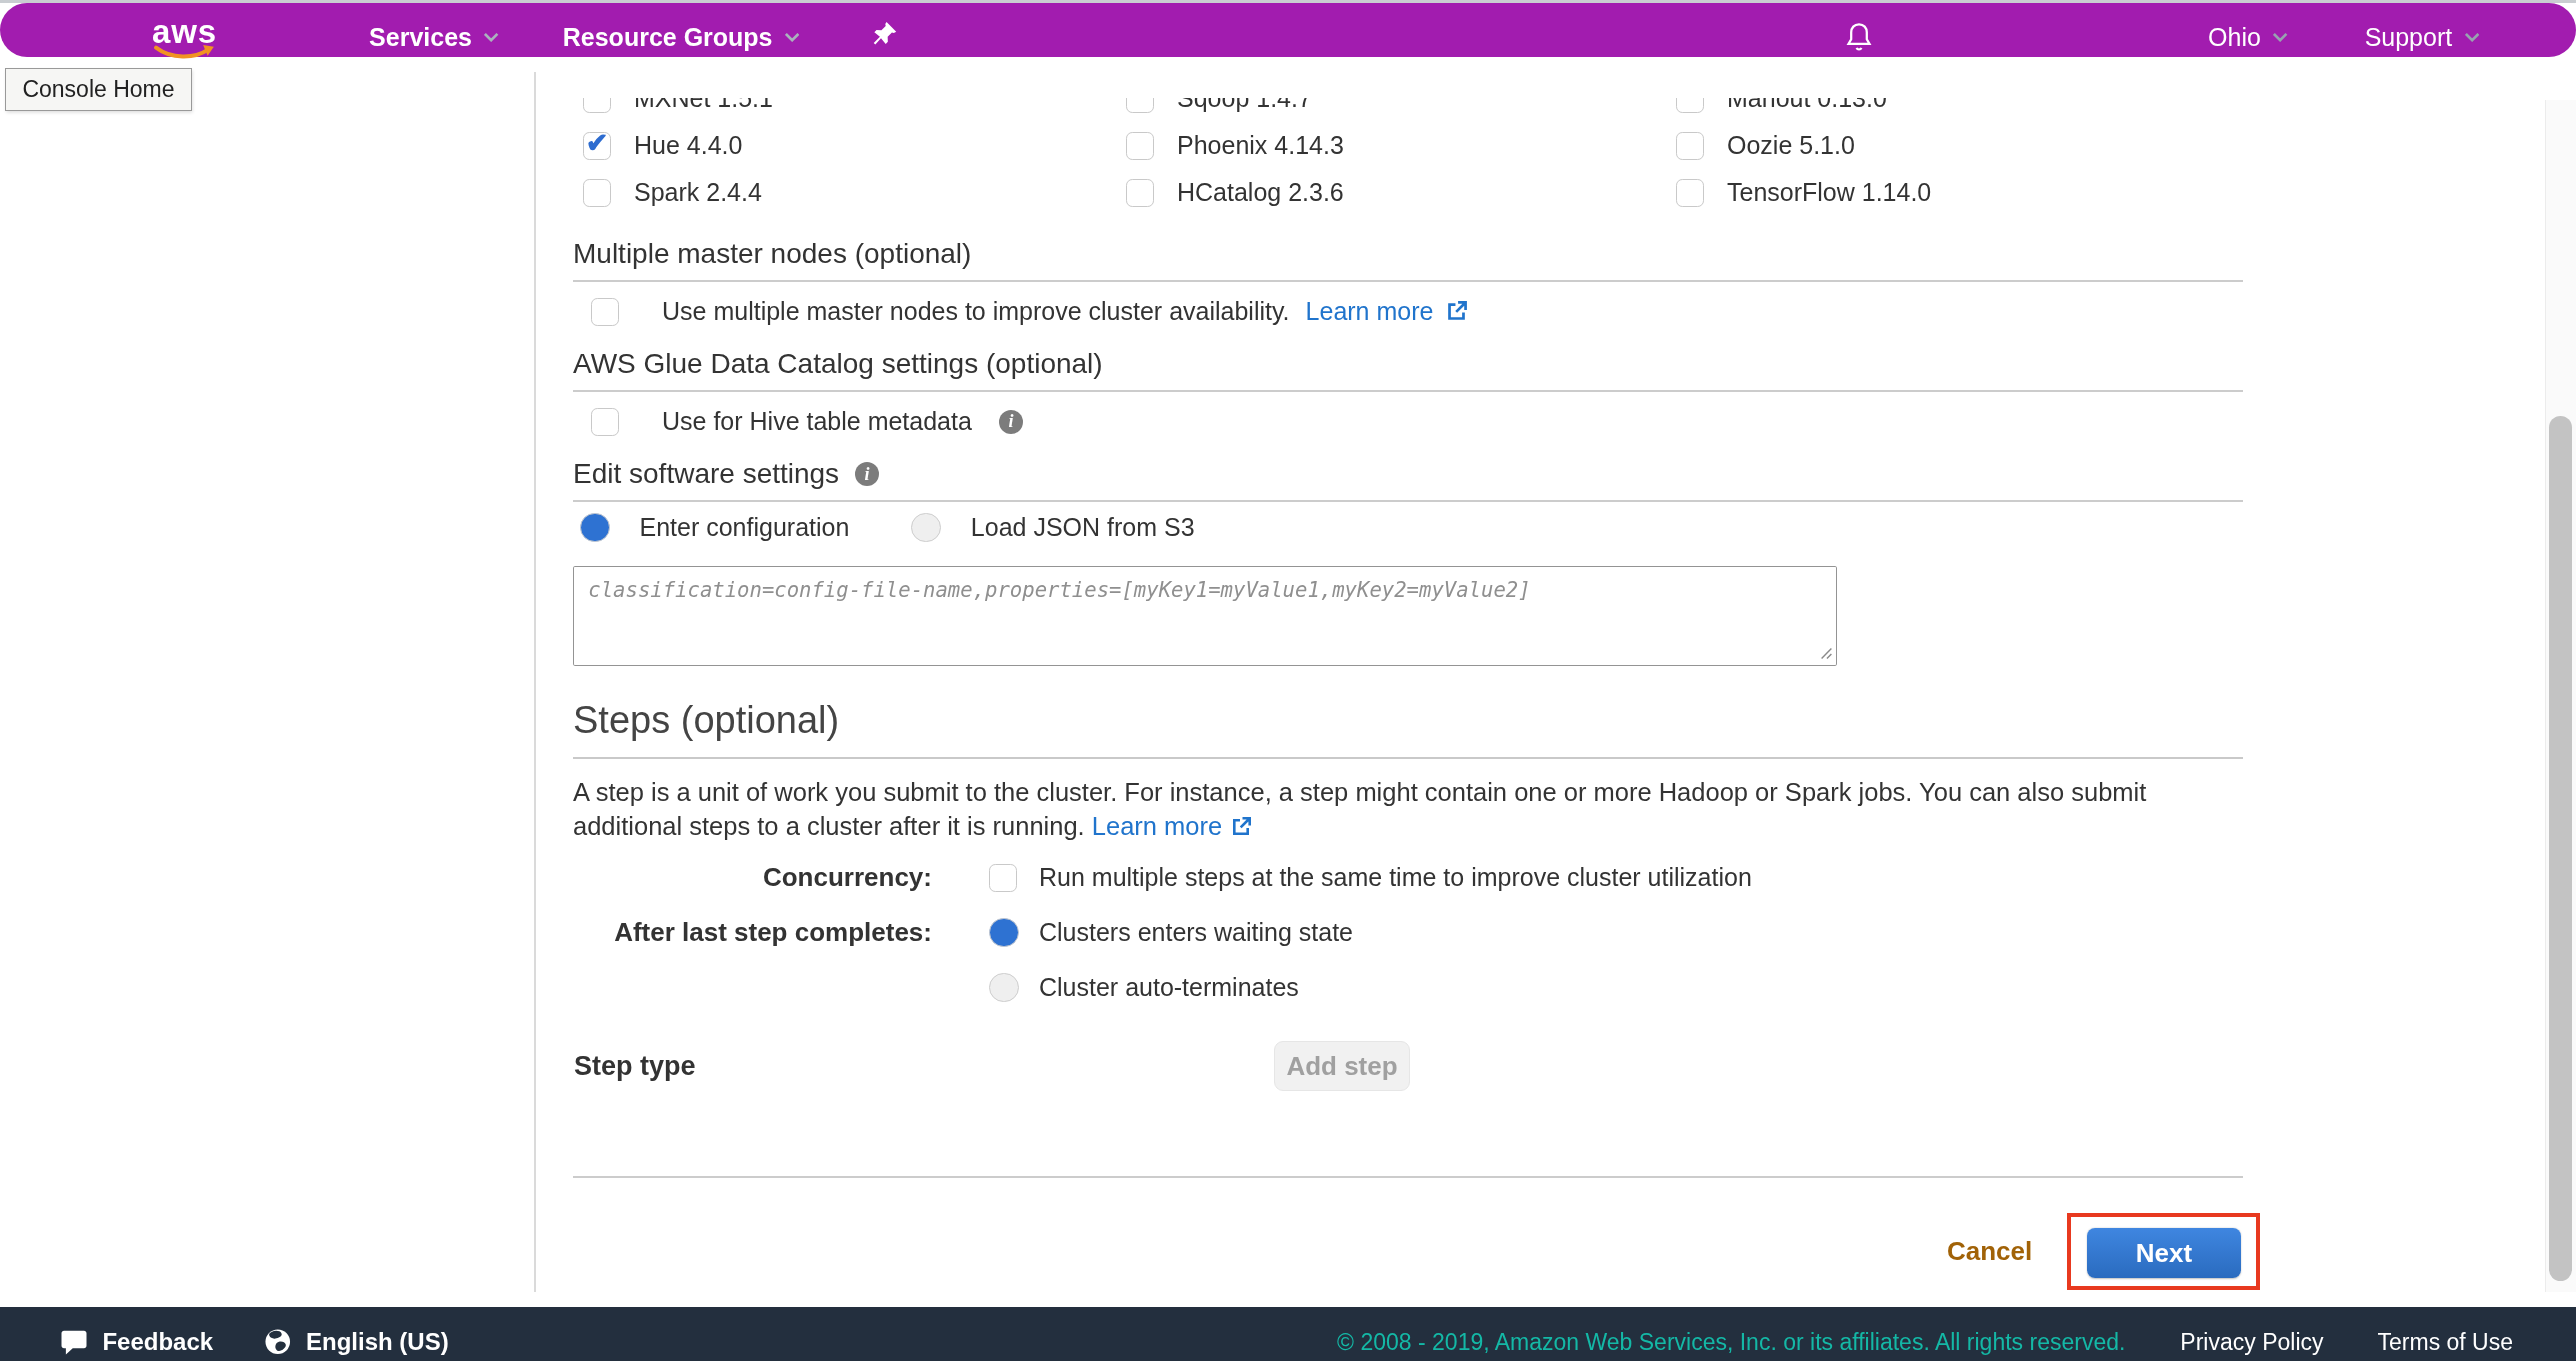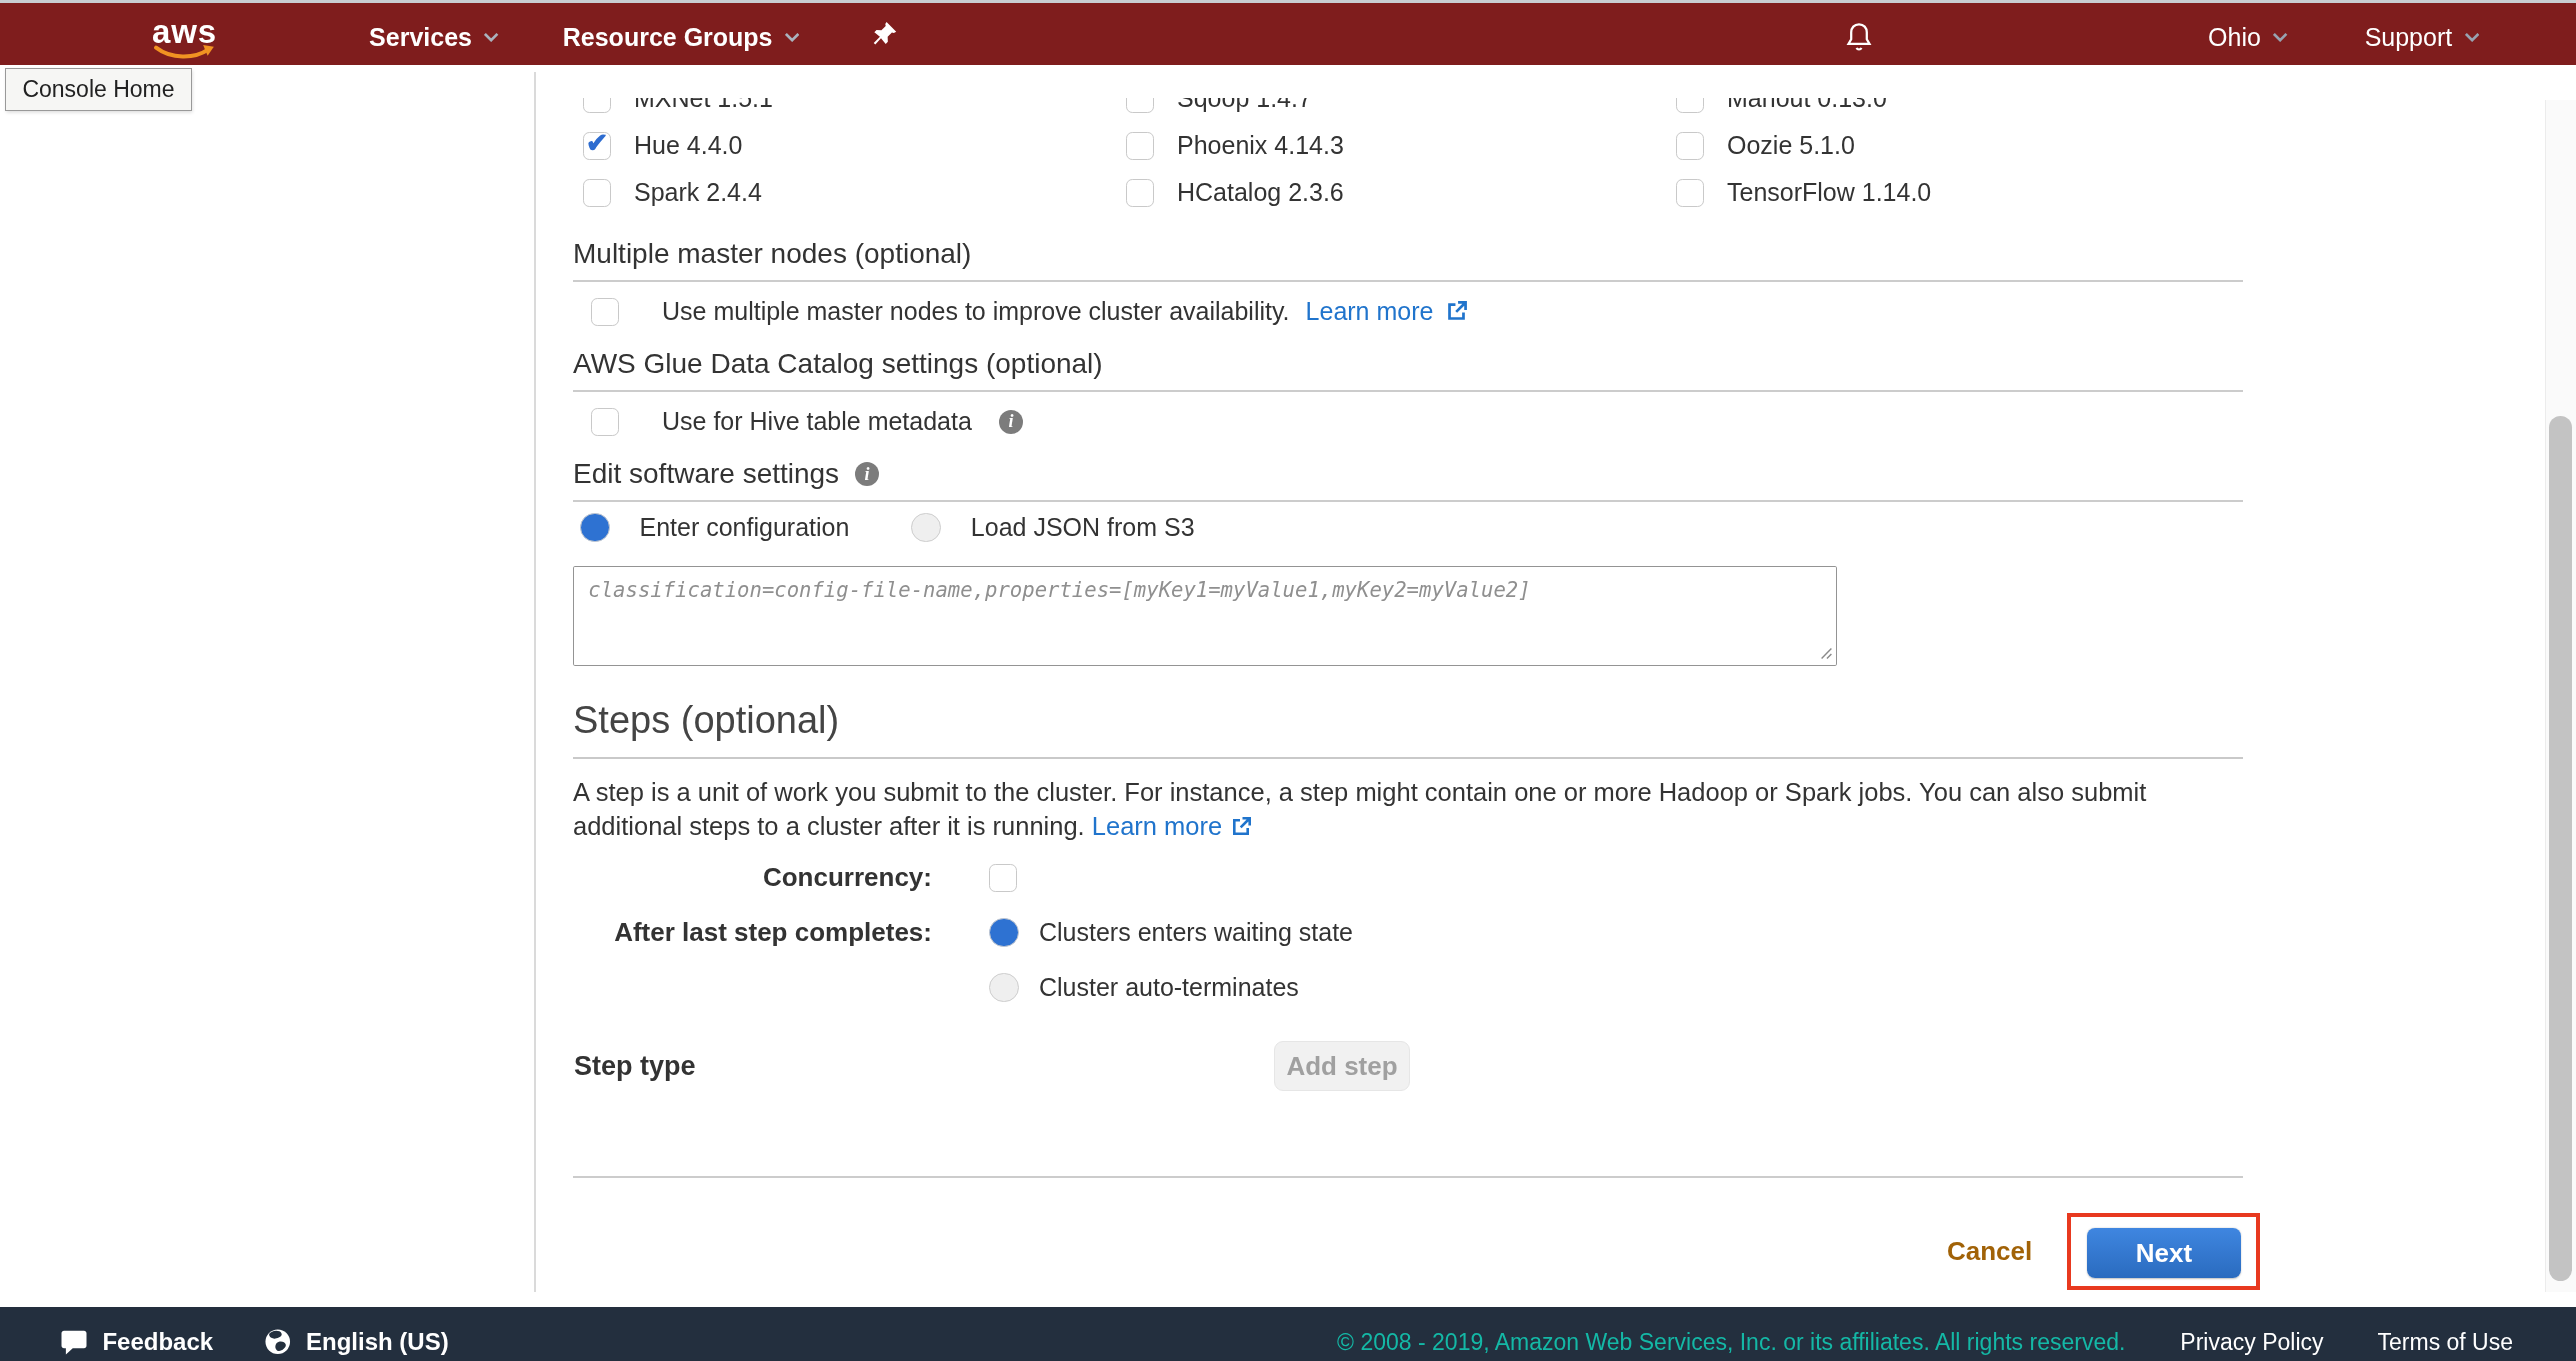--- a/index.html
+++ b/index.html
@@ -6,21 +6,21 @@
   html,body { margin:0; padding:0; }
   body {
     width:2576px; height:1361px; position:relative; overflow:hidden;
     background:#fff; font-family:"Liberation Sans", sans-serif; color:#333;
   }
 
   
   .top-strip { position:absolute; top:0; left:0; right:0; height:2.7px; background:#c9cdd1; }
 
   
-  .hdr { position:absolute; top:2.7px; left:0; right:0; height:62px; background:#7f1d1d; }
+  .hdr { position:absolute; top:2.7px; left:0; right:0; height:54px; background:#a21caf;border-radius:30px; }
   .hdr-left { position:absolute; left:152px; top:0; height:70px; display:flex; align-items:center; }
   .aws-logo { display:flex; flex-direction:column; align-items:center; margin-right:152px; margin-top:3.6px; }
   .aws-logo .aws-word { color:#fff; font-size:33px; font-weight:bold; letter-spacing:0.9px; line-height:27px; }
   .nav-item { display:flex; align-items:center; gap:12.5px; color:#fff; font-size:25px; font-weight:600; margin-right:64px; cursor:pointer; }
   .caret { width:14.3px; height:9px; }
   .pin-btn { margin-left:9px; cursor:pointer; }
   .bell-btn { position:absolute; left:1841px; top:16px; cursor:pointer; }
   .hdr-right { position:absolute; right:97px; top:0; height:70px; display:flex; align-items:center; gap:77px; }
   .hdr-right .nav-item { margin-right:0; font-weight:500; }
 
@@ -251,20 +251,21 @@
     <a class="blue-link">Learn more</a>
     <svg width="24" height="24" viewBox="0 0 24 24" style="vertical-align:-3.6px">
       <path d="M4 4h7v2.6H6.6v10.8h10.8V13H20v7H4z" fill="#2074cc"></path>
       <path d="M13.5 2H22v8.5h-2.6V6.4l-6.8 6.8-1.8-1.8 6.8-6.8h-4.1z" fill="#2074cc"></path>
     </svg>
   </p>
 
   <div class="row" style="left:0; top:756px; height:47px; width:100%">
     <span class="form-lbl">Concurrency:</span>
     <div class="checkbox" style="position:absolute; left:453px"></div>
+    <span class="lbl" style="position:absolute; left:503px">Run multiple steps at the same time to improve cluster utilization</span>
   </div>
 
   <div class="row" style="left:0; top:811px; height:47px; width:100%">
     <span class="form-lbl">After last step completes:</span>
     <div class="radio on" style="position:absolute; left:453px"></div>
     <span class="lbl" style="position:absolute; left:503px">Clusters enters waiting state</span>
   </div>
   <div class="row" style="left:0; top:866px; height:47px; width:100%">
     <div class="radio" style="position:absolute; left:453px"></div>
     <span class="lbl" style="position:absolute; left:503px">Cluster auto-terminates</span>

